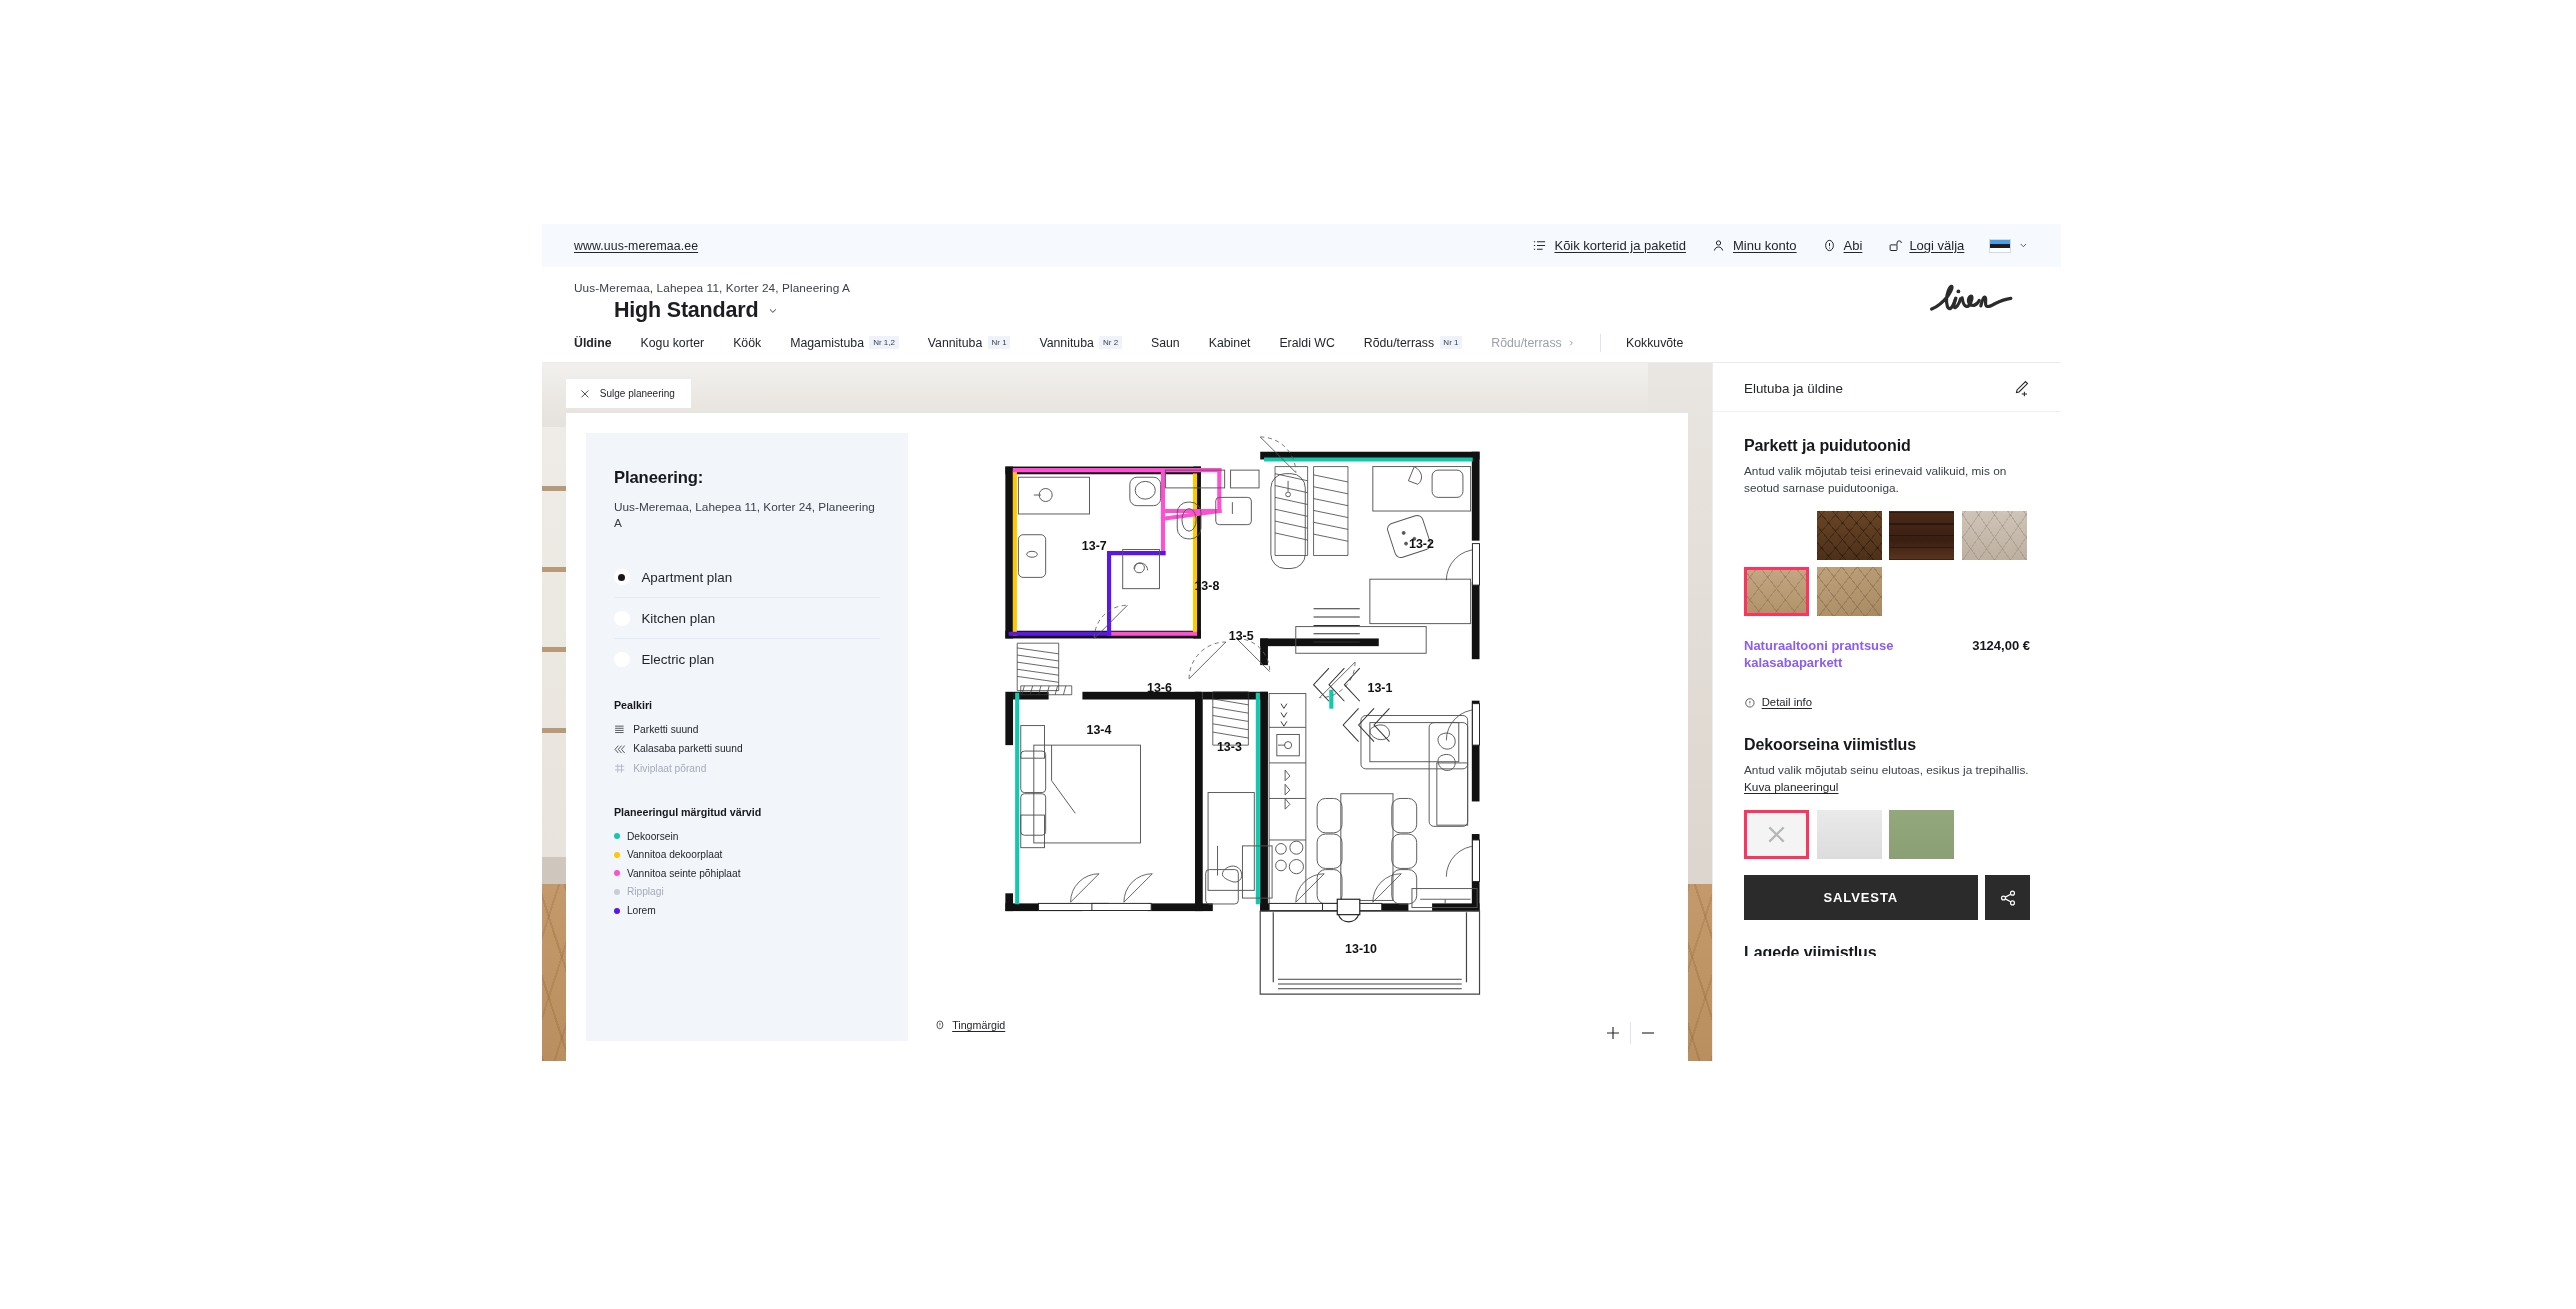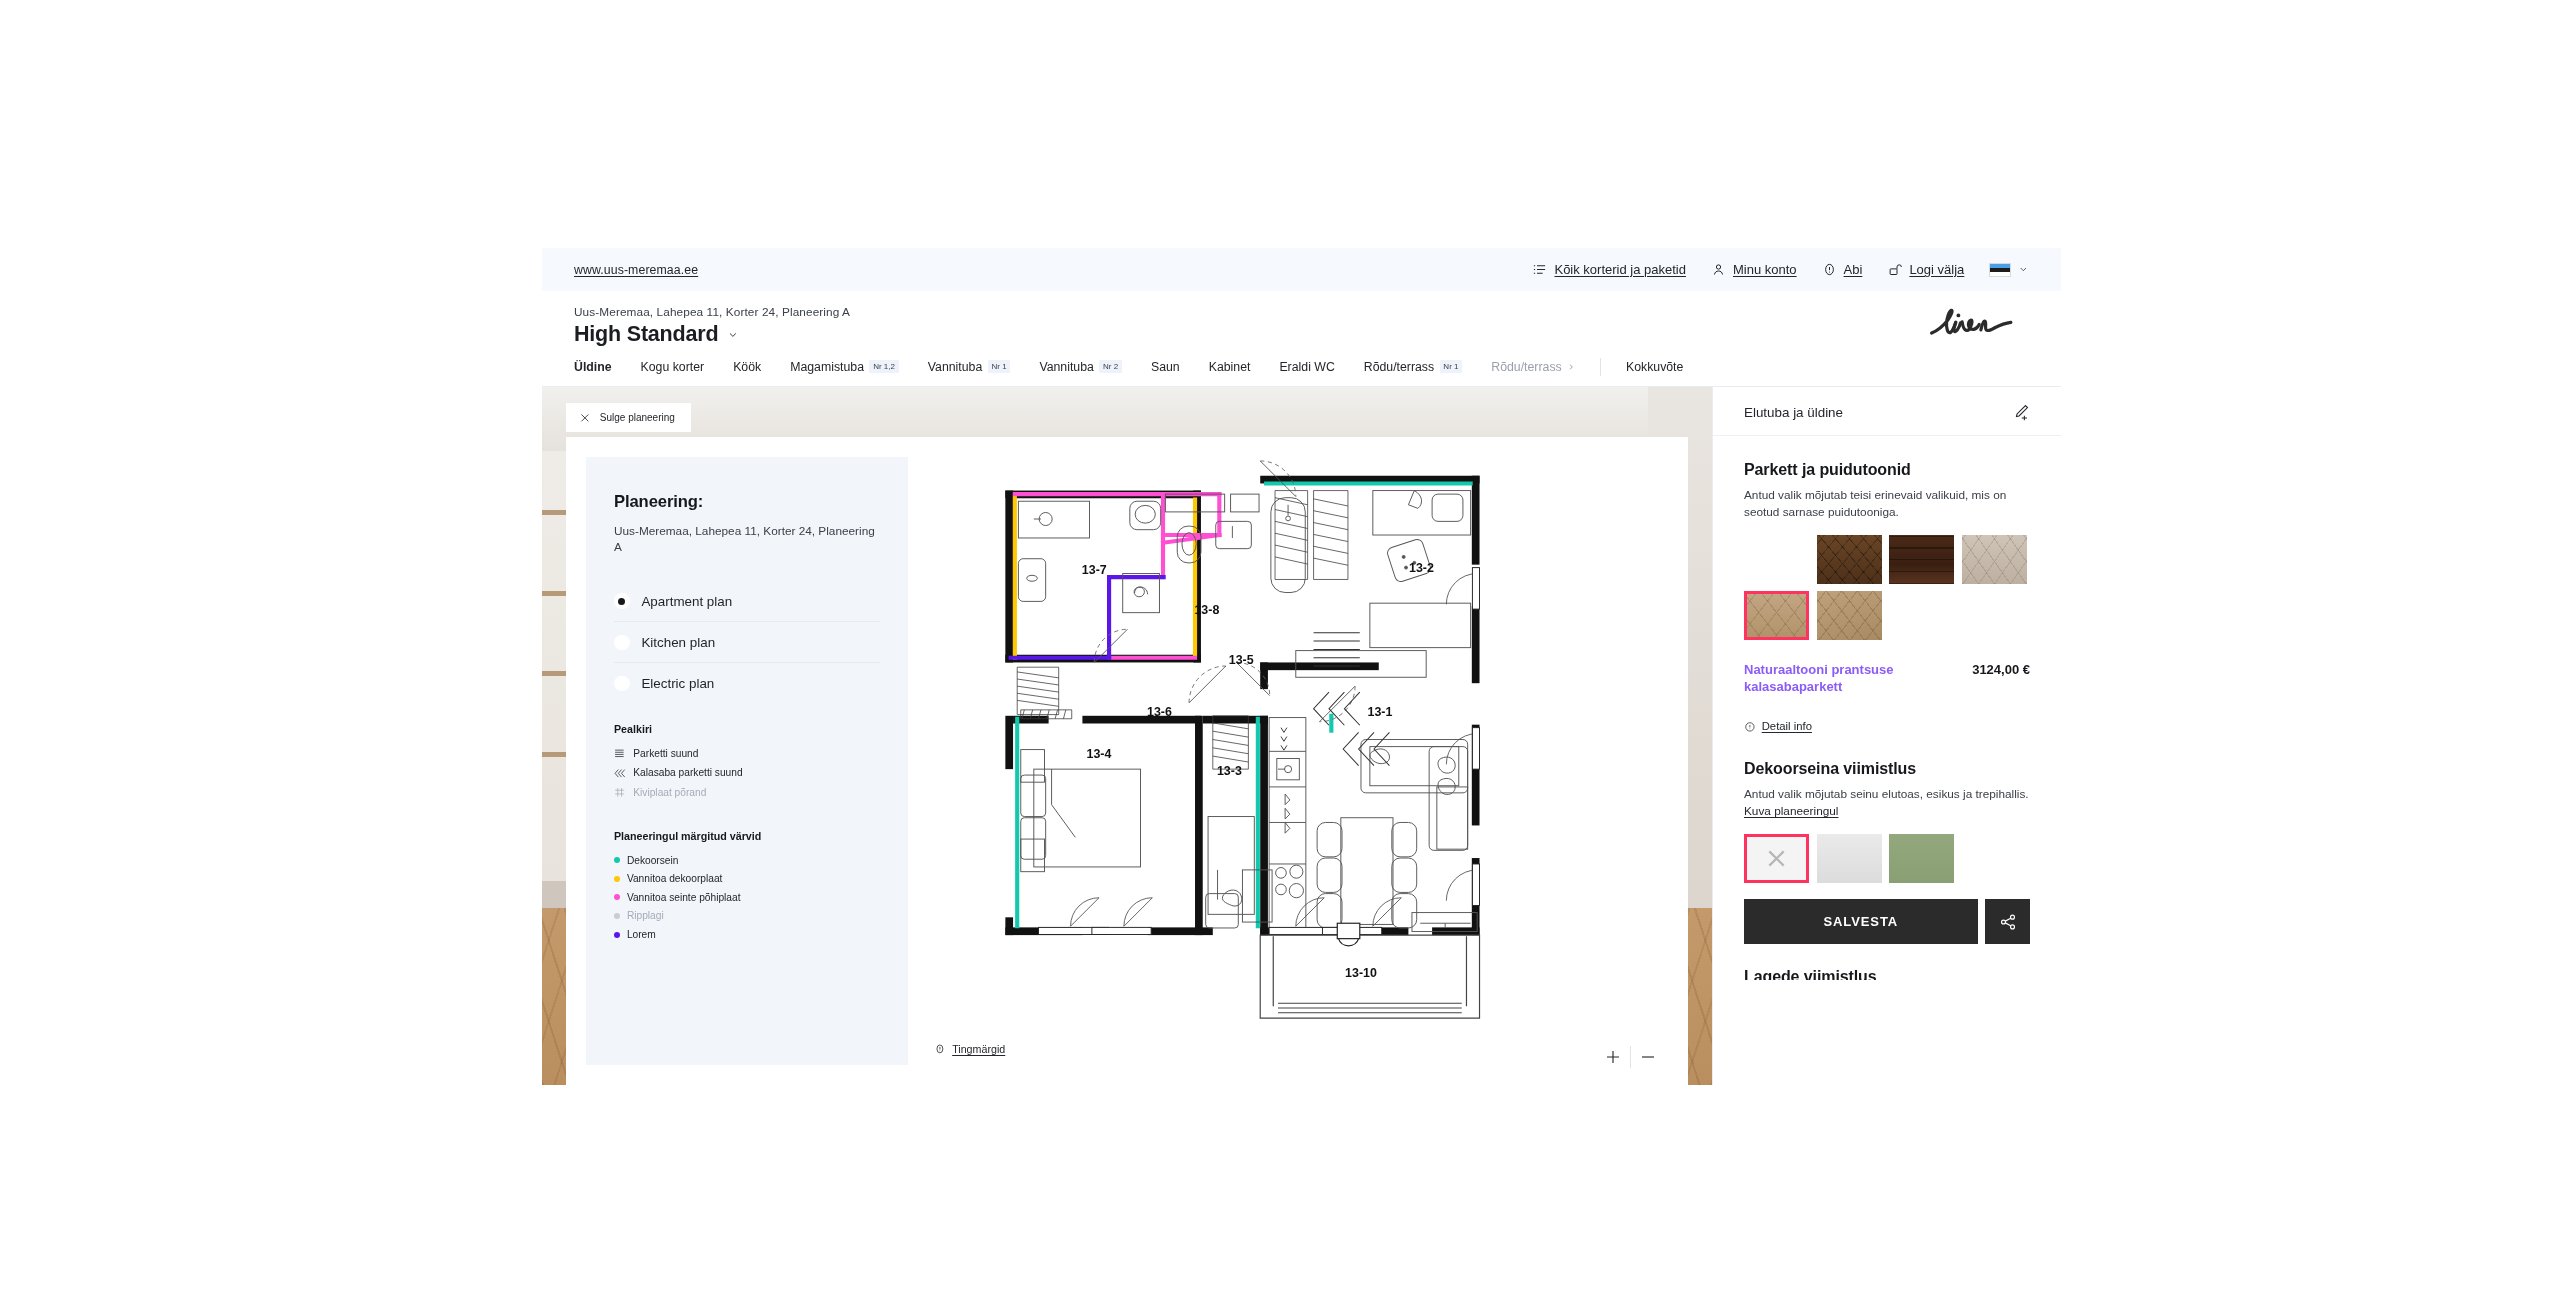--- a/index.html
+++ b/index.html
@@ -6,21 +6,21 @@
   html, body { width: 2576px; height: 1309px; }
   body {
     background: #ffffff;
     font-family: "Liberation Sans", sans-serif;
     -webkit-font-smoothing: antialiased;
   }
 
   
   #app {
     position: absolute;
-    left: 515px; top: 248px;
+    left: 515px; top: 224px;
     width: 1546px; height: 837px;
     background: #ffffff;
     overflow: hidden;
     padding-left: 27px;
   }
 
   
   .topbar {
     height: 43px;
     background: #f6f9fd;
@@ -59,21 +59,21 @@
   .flag .b3 { background: #ffffff; }
   .flag-wrap { display: flex; align-items: center; gap: 7.5px; }
 
   
   .titlebar {
     padding: 14px 32px 0 32px;
     position: relative;
     height: 56px;
   }
   .crumb { font-size: 11.8px; color: #3c4049; letter-spacing: 0.1px; }
-  .title-row { display: flex; align-items: center; gap: 8.6px; margin-top: 3.2px; }
+  .title-row { display: flex; align-items: center; gap: 8.6px; margin-top: 3.2px; margin-left: 40px; }
   .page-title {
     font-size: 21.5px; font-weight: 700; color: #1b1d21;
     letter-spacing: -0.2px;
   }
   .logo {
     position: absolute;
     right: 32px; top: 14px;
     width: 107px; height: 38px;
   }
 

